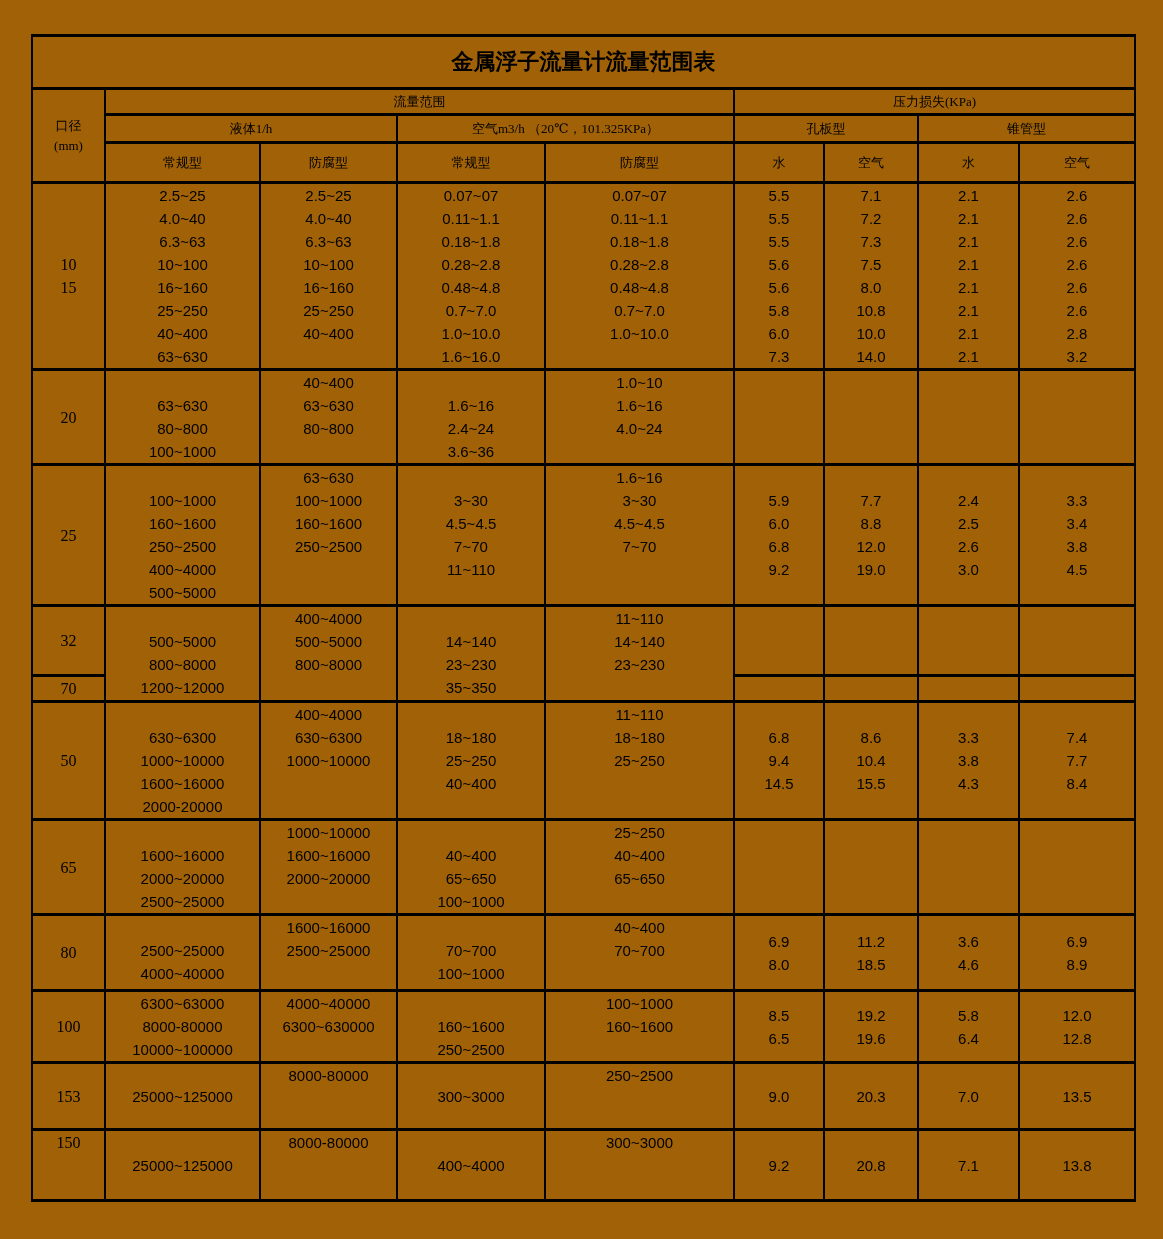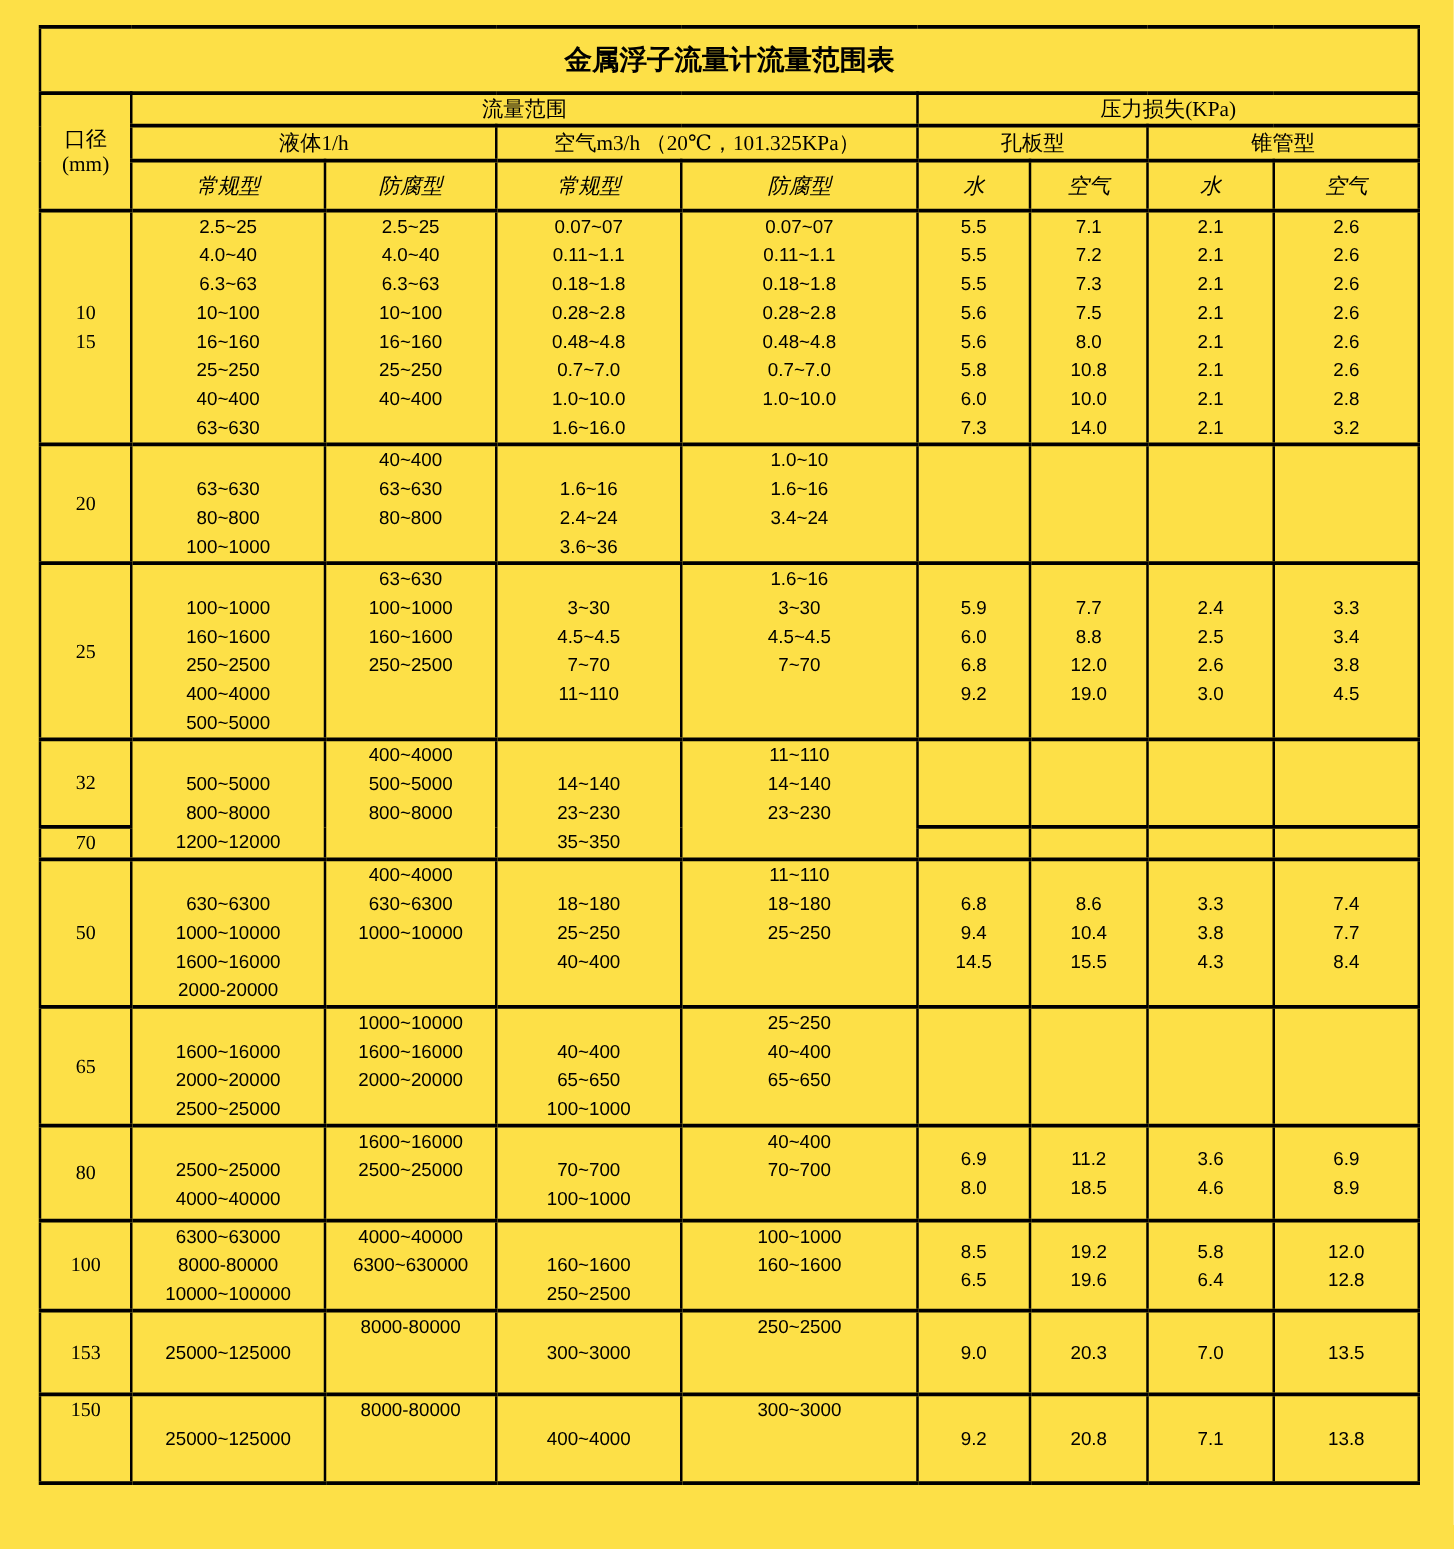--- a/index.html
+++ b/index.html
@@ -1,23 +1,23 @@
 <!DOCTYPE html>
 <html><head>
 <meta charset="utf-8">
 <style>
   html,body{margin:0;padding:0;background:#ffffff;}
-  .page{width:1163px;height:1239px;background:#fde047;box-sizing:border-box;padding:20px 0 0 31px;font-family:"Liberation Sans",sans-serif;color:#000;}
+  .page{width:1163px;height:1239px;background:#a16207;box-sizing:border-box;padding:34px 0 0 31px;font-family:"Liberation Sans",sans-serif;color:#000;}
   table.main{border-collapse:collapse;table-layout:fixed;width:1103px;}
   table.main td,table.main th{border-left:2px solid #000;border-right:2px solid #000;border-top:3px solid #000;border-bottom:3px solid #000;padding:0;text-align:center;overflow:hidden;}
   
   td.title-cell{height:50px;text-align:left;padding-left:192px;font-family:"Liberation Serif","DejaVu Serif",serif;font-size:22px;font-weight:bold;vertical-align:middle;}
   
-  th.hdr{font-family:"Liberation Serif","DejaVu Serif",serif;font-weight:normal;font-size:17px;vertical-align:middle;white-space:pre-line;line-height:20px;}
-  tr.hh1{height:26px;} tr.hh2{height:28px;margin-left:48px;} tr.hh3{height:40px;font-style:italic;}
+  th.hdr{font-family:"Liberation Serif","DejaVu Serif",serif;font-weight:normal;font-size:13px;vertical-align:middle;white-space:pre-line;line-height:20px;}
+  tr.hh1{height:26px;} tr.hh2{height:28px;margin-left:48px;} tr.hh3{height:40px;}
   
   td.dat{font-family:"Liberation Sans","DejaVu Sans",sans-serif;font-size:15px;line-height:23px;white-space:pre-line;vertical-align:top;}
   td.dn{font-family:"Liberation Serif","DejaVu Serif",serif;font-size:16px;line-height:23px;white-space:pre-line;vertical-align:middle;margin-top:20px;}
   td.mid{vertical-align:middle;}
   td.vtop{vertical-align:top;}
   tr.b1{height:180px;} tr.b2{height:92px;} tr.b3{height:138px;}
   tr.b4a{height:70px;} tr.b4b{height:20px;}
   tr.b5{height:114px;} tr.b6{height:91px;} tr.b7{height:76px;}
   tr.b8{height:68px;} tr.b9{height:67px;} tr.b10{height:71px;}
 </style>
@@ -143,21 +143,21 @@
 100~1000</td>
       <td class="dat">40~400
 63~630
 80~800</td>
       <td class="dat">
 1.6~16
 2.4~24
 3.6~36</td>
       <td class="dat">1.0~10
 1.6~16
-3.4~24</td>
+4.0~24</td>
       <td class="dat"></td>
       <td class="dat"></td>
       <td class="dat"></td>
       <td class="dat"></td>
     </tr>
 
     <tr class="b3">
       <td class="dn">25</td>
       <td class="dat">
 100~1000

